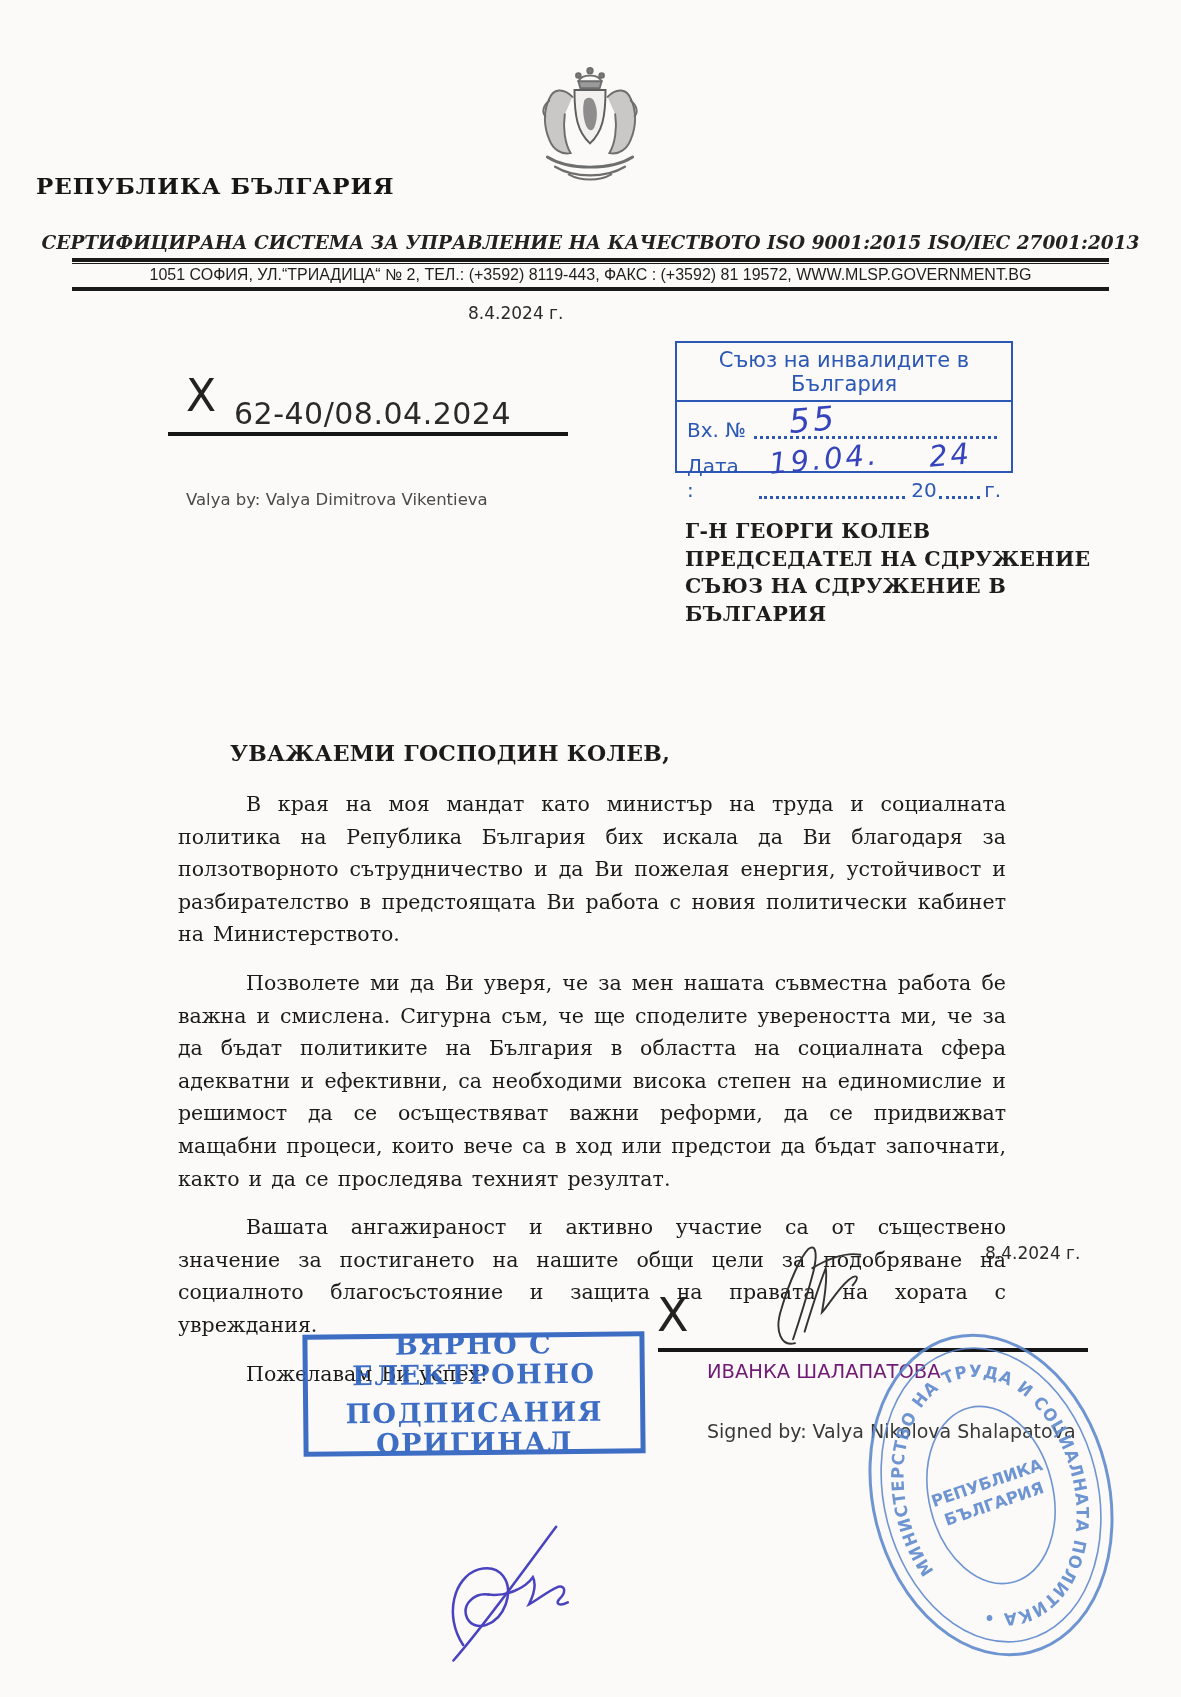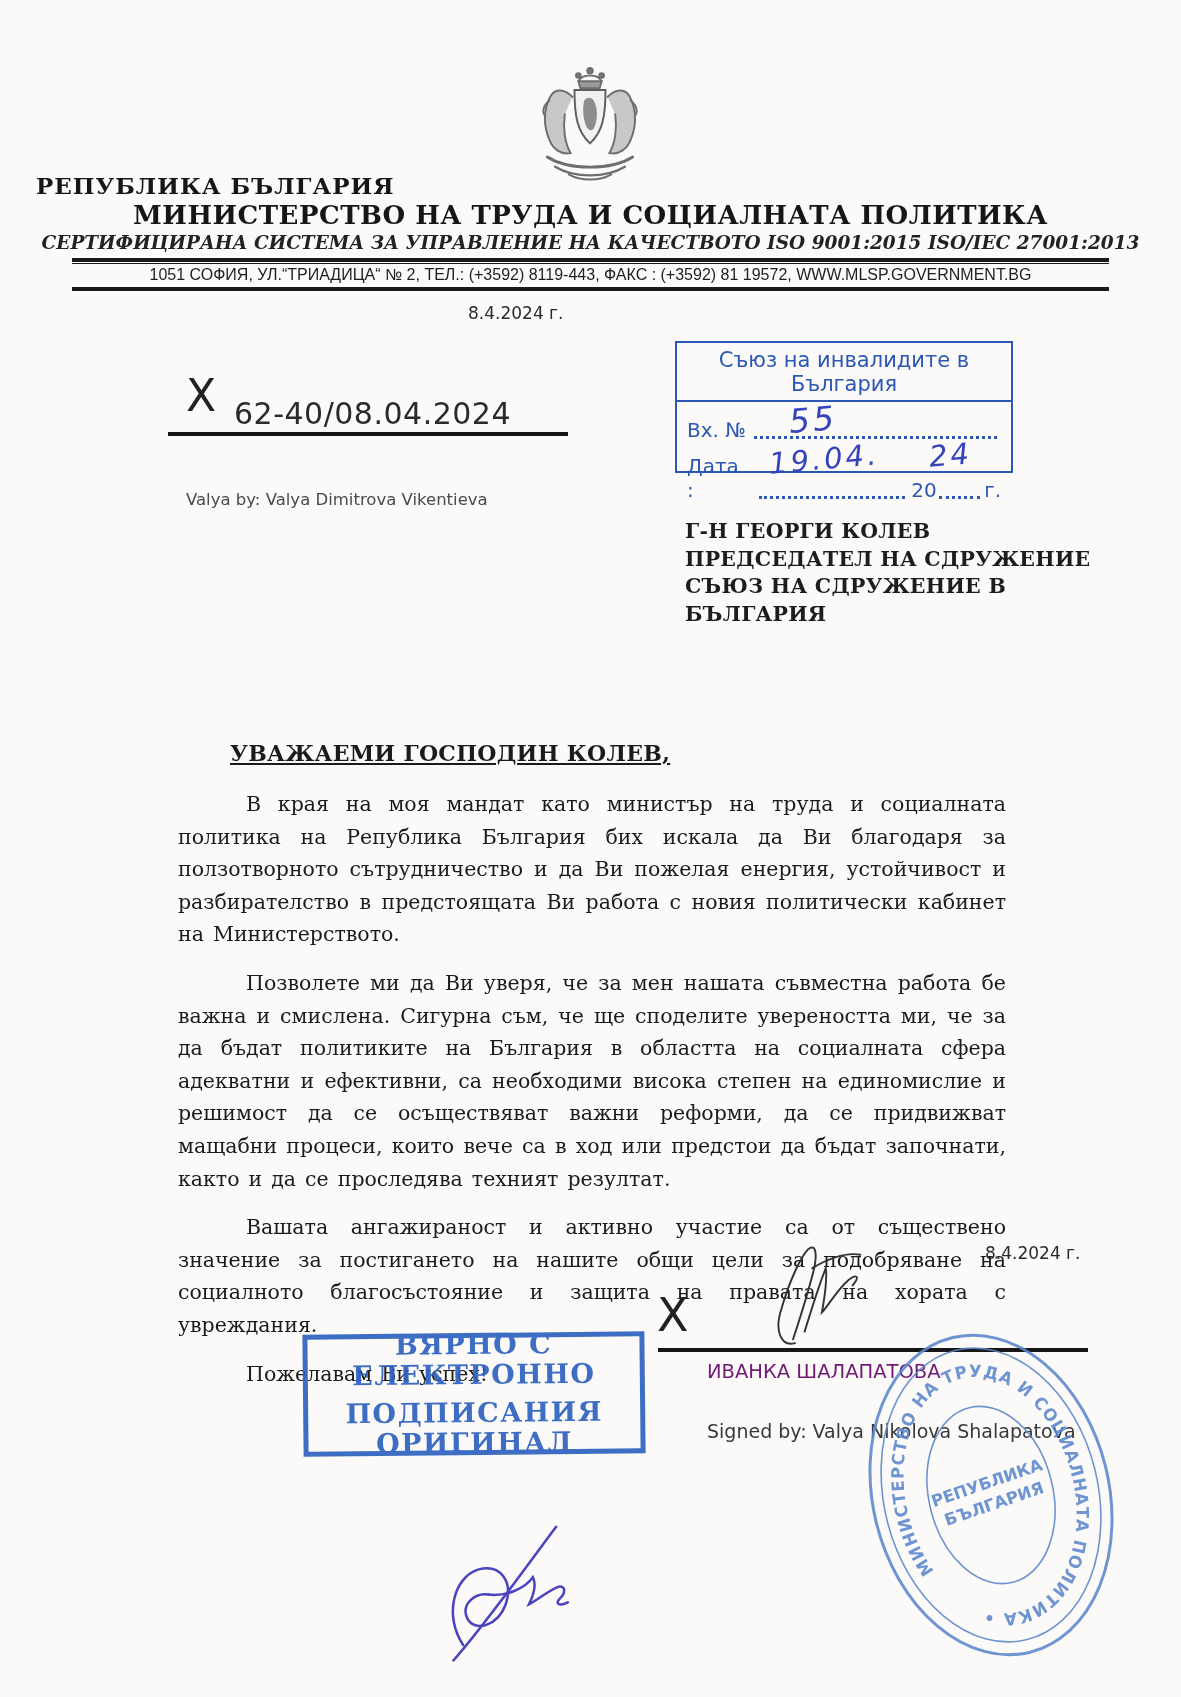--- a/index.html
+++ b/index.html
@@ -34,21 +34,21 @@
   .dots.mid{width:148px;margin:0 6px 3px 8px;}
   .dots.short{width:42px;margin:0 4px 3px 2px;}
   .hand{position:absolute;color:#3544bc;font-family:"DejaVu Sans",sans-serif;font-style:italic;
         transform:rotate(-5deg);letter-spacing:3px;}
   .hand-55{top:-16px;left:112px;font-size:33px;}
   .hand-1904{top:-12px;left:92px;font-size:29px;}
   .hand-24{top:-16px;left:252px;font-size:29px;}
   
   .addressee{top:518px;left:685px;font-size:20.5px;font-weight:bold;line-height:27.5px;color:#1d1d1d;letter-spacing:.3px;}
   
-  .salutation{top:740px;left:230px;font-size:22px;font-weight:bold;letter-spacing:.3px;text-decoration:underline;}
+  .salutation{top:740px;left:230px;font-size:22px;font-weight:bold;letter-spacing:.3px;}
   .bodytext{top:772px;left:162px;width:860px;}
   .bodytext p{margin:16px;text-indent:68px;text-align:justify;font-size:20.5px;line-height:32.6px;word-spacing:2.5px;color:#1b1b1b;}
   
   .sig-date{top:1243px;left:985px;font-size:17px;font-family:"DejaVu Sans",sans-serif;color:#2a2a2a;}
   .sig-x{top:1288px;left:657px;font-size:46px;font-family:"DejaVu Sans",sans-serif;color:#222;}
   .sig-line{top:1348px;left:658px;width:430px;height:3.5px;background:#161616;}
   .sig-name{top:1360px;left:707px;font-size:19.5px;font-family:"DejaVu Sans",sans-serif;color:#701a75;}
   .sig-title{top:1390px;left:707px;font-size:19px;font-family:"DejaVu Sans",sans-serif;color:#2b2b2b;}
   .sig-signedby{top:1420px;left:707px;font-size:19px;font-family:"DejaVu Sans",sans-serif;color:#383838;}
   
@@ -81,21 +81,20 @@
       <path d="M88 38 C98 28 108 30 112 40 C118 52 118 68 112 82 C108 92 100 98 90 96 C96 86 98 70 96 56" fill="#c9c8c6" stroke="#6e6e6e"></path>
       <path d="M112 42 C118 46 120 54 116 58"></path>
 
       <path d="M26 100 C48 114 92 114 114 100" stroke-width="3"></path>
       <path d="M34 110 C54 122 86 122 106 110" stroke-width="2.4"></path>
       <path d="M48 118 C60 125 80 125 92 118" stroke-width="2"></path>
     </g>
   </svg>
 
   <div class="abs h-republic">РЕПУБЛИКА БЪЛГАРИЯ</div>
-  <div class="abs h-ministry">МИНИСТЕРСТВО НА ТРУДА И СОЦИАЛНАТА ПОЛИТИКА</div>
   <div class="abs h-cert">СЕРТИФИЦИРАНА СИСТЕМА ЗА УПРАВЛЕНИЕ НА КАЧЕСТВОТО  ISO 9001:2015   ISO/IEC 27001:2013</div>
   <div class="abs rule rule-a"></div>
   <div class="abs rule rule-b"></div>
   <div class="abs h-address">1051 СОФИЯ, УЛ.“ТРИАДИЦА“ № 2, ТЕЛ.: (+3592) 8119-443, ФАКС : (+3592) 81 19572, WWW.MLSP.GOVERNMENT.BG</div>
   <div class="abs rule rule-c"></div>
 
   <div class="abs ref-date">8.4.2024 г.</div>
   <div class="abs ref-x">X</div>
   <div class="abs ref-num">62-40/08.04.2024</div>
   <div class="abs ref-line"></div>

